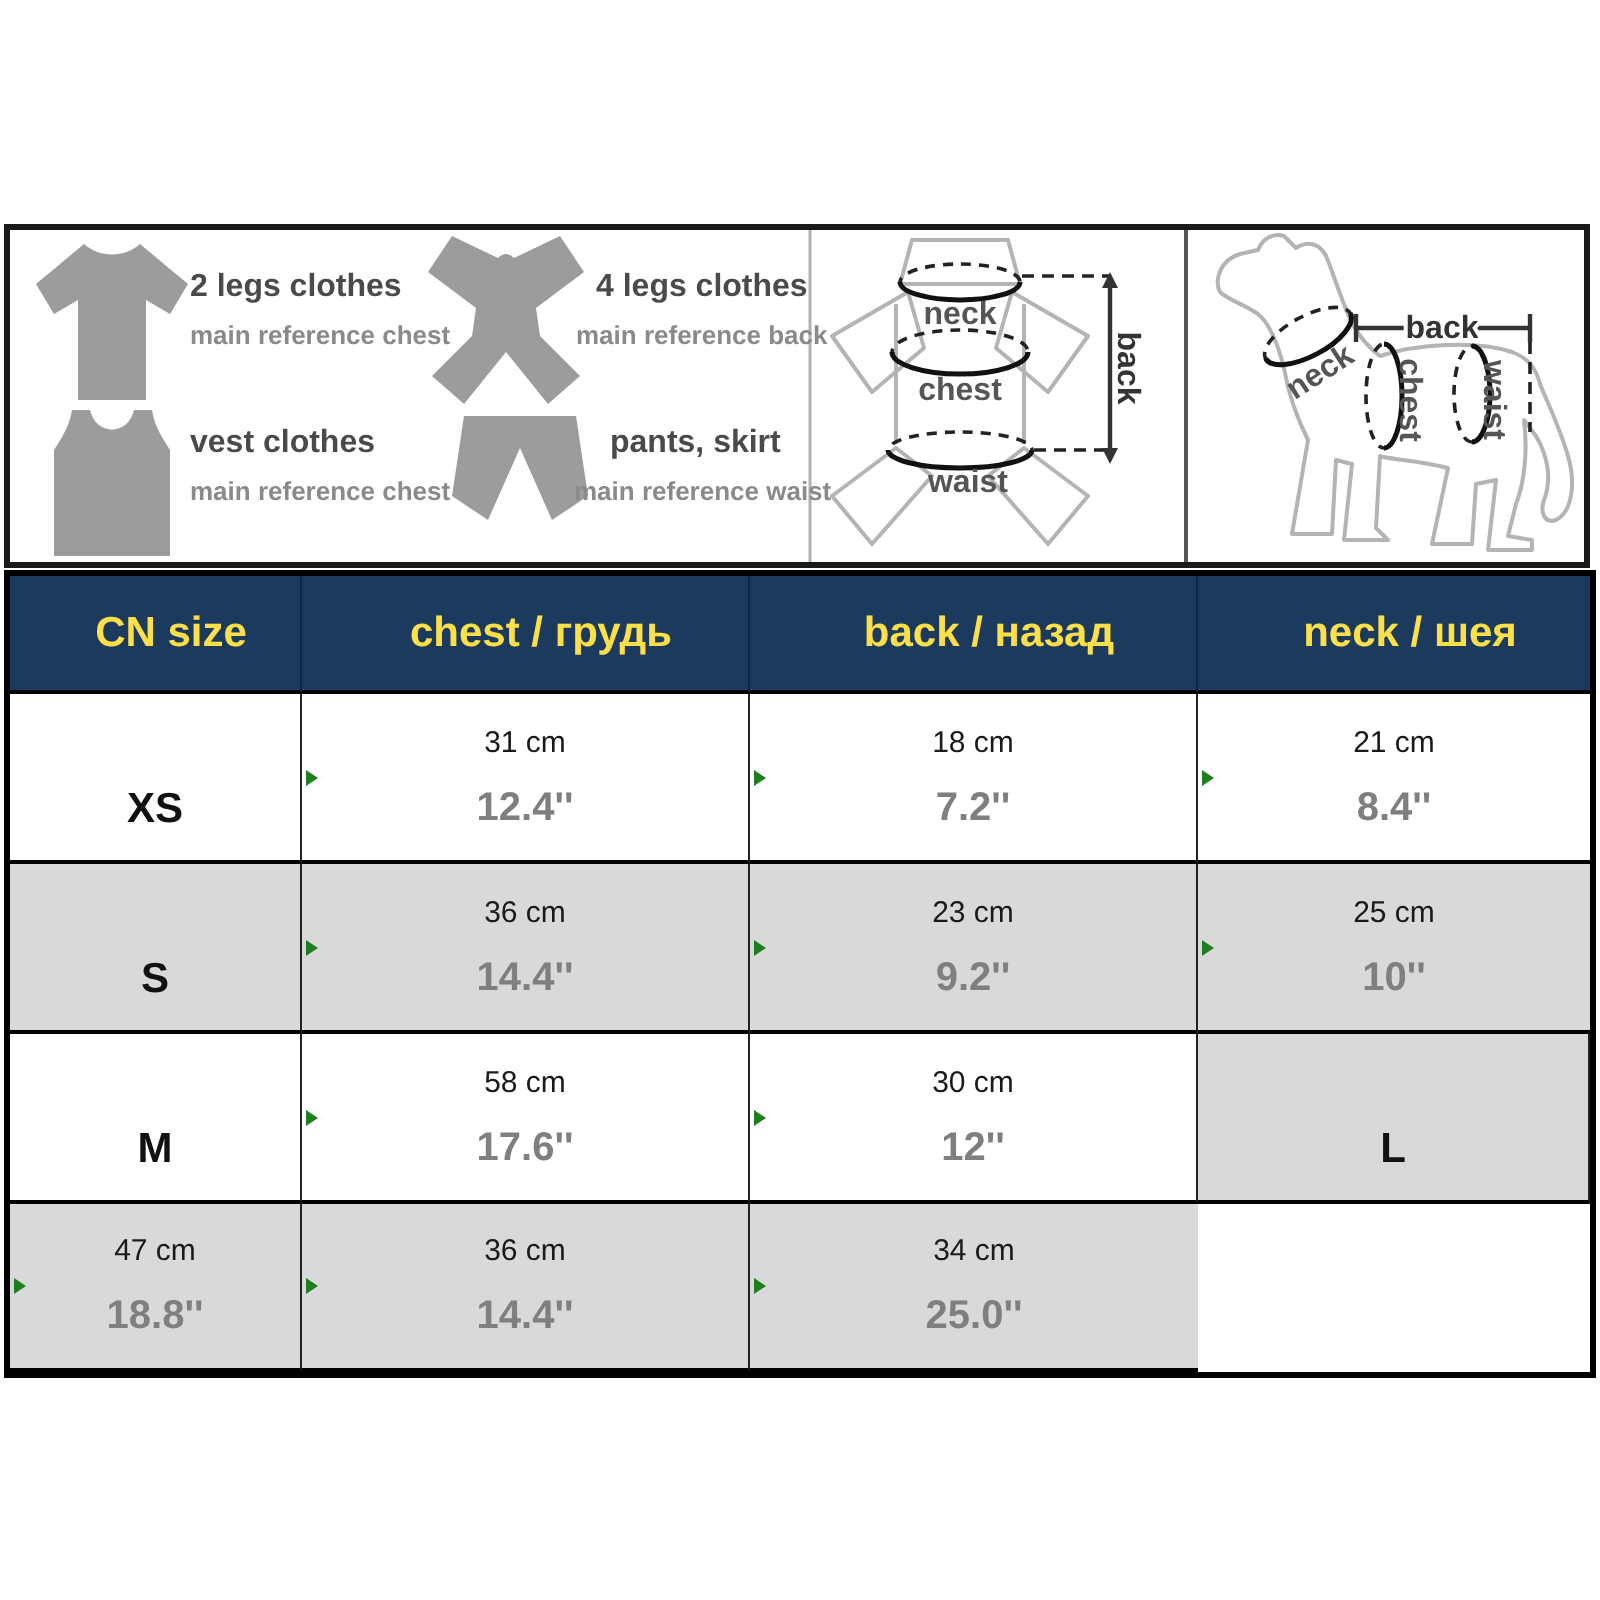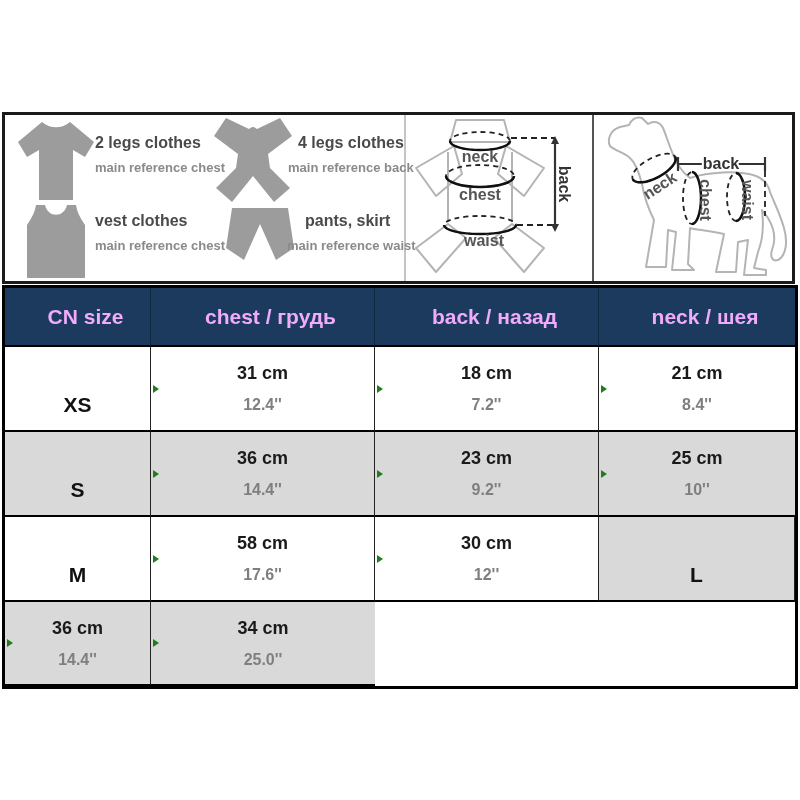--- a/index.html
+++ b/index.html
@@ -3,32 +3,32 @@
 <meta charset="utf-8">
 <style>
   html,body{margin:0;padding:0;background:#fff;}
   .canvas{position:relative;width:800px;height:800px;background:#fff;overflow:hidden;
           font-family:"Liberation Sans",sans-serif;}
   .panel-svg{position:absolute;left:2px;top:112px;width:793px;height:172px;}
   .size-table{position:absolute;left:2px;top:285px;width:796px;height:404px;
       box-sizing:border-box;border:3px solid #000;background:#fff;
       display:grid;grid-template-columns:146px 224px 224px 1fr;
       grid-template-rows:59px 85px 85px 85px 1fr;}
-  .th{background:#1c3a5e;color:#f0abfc;font-weight:bold;font-size:21px;
+  .th{background:#1c3a5e;color:#fde047;font-weight:bold;font-size:21px;
       display:flex;align-items:center;justify-content:center;
       border-right:1px solid #0e2740;border-bottom:2px solid #000;padding-left:16px;}
   .th.last{border-right:none;text-align:center;}
   .td{position:relative;display:flex;flex-direction:column;align-items:center;
       justify-content:center;gap:15px;border-right:1px solid #222;border-bottom:2px solid #000;}
   .td.last{border-right:none;align-items:center;}
   .bg-w{background:#ffffff;}
   .bg-g{background:#d9d9d9;}
   .size-label{font-weight:bold;font-size:21px;color:#111;margin-top:32px;}
-  .cm{font-weight:bold;font-size:18px;color:#1a1a1a;line-height:1;}
-  .in{font-weight:bold;font-size:16px;color:#7f7f7f;line-height:1;}
+  .cm{font-weight:normal;font-size:15px;color:#1a1a1a;line-height:1;}
+  .in{font-weight:bold;font-size:20px;color:#7f7f7f;line-height:1;}
   .flag{position:absolute;left:2px;top:50%;transform:translateY(-50%);
         width:0;height:0;border-top:4px solid transparent;
         border-bottom:4px solid transparent;border-left:6px solid #1e7e1e;}
   .legend-title{font-weight:bold;font-size:16px;fill:#4a4a4a;}
   .legend-sub{font-weight:bold;font-size:13px;fill:#8a8a8a;}
   .diag-label{font-weight:bold;font-size:16px;fill:#555;}
   .dim-label{font-weight:bold;font-size:16px;fill:#333;paint-order:stroke;stroke:#fff;stroke-width:4px;}
   .outline{fill:#fff;stroke:#b4b4b4;stroke-width:2;stroke-linejoin:round;}
   .dashed{fill:none;stroke:#222;stroke-width:1.8;stroke-dasharray:5 4;}
   .solidarc{fill:none;stroke:#111;stroke-width:2.5;}
@@ -180,20 +180,25 @@
       <span class="flag"></span>
       <div class="cm">30 cm</div>
       <div class="in">12''</div>
       </div>
 
     <div class="td bg-g row-b">
       <span class="size-label">L</span>
       </div>
     <div class="td bg-g row-b">
       <span class="flag"></span>
+      <div class="cm">47 cm</div>
+      <div class="in">18.8''</div>
+      </div>
+    <div class="td bg-g row-b">
+      <span class="flag"></span>
       <div class="cm">36 cm</div>
       <div class="in">14.4''</div>
       </div>
     <div class="td bg-g row-b last">
       <span class="flag"></span>
       <div class="cm">34 cm</div>
       <div class="in">25.0''</div>
       </div>
   </div>
 </div>

